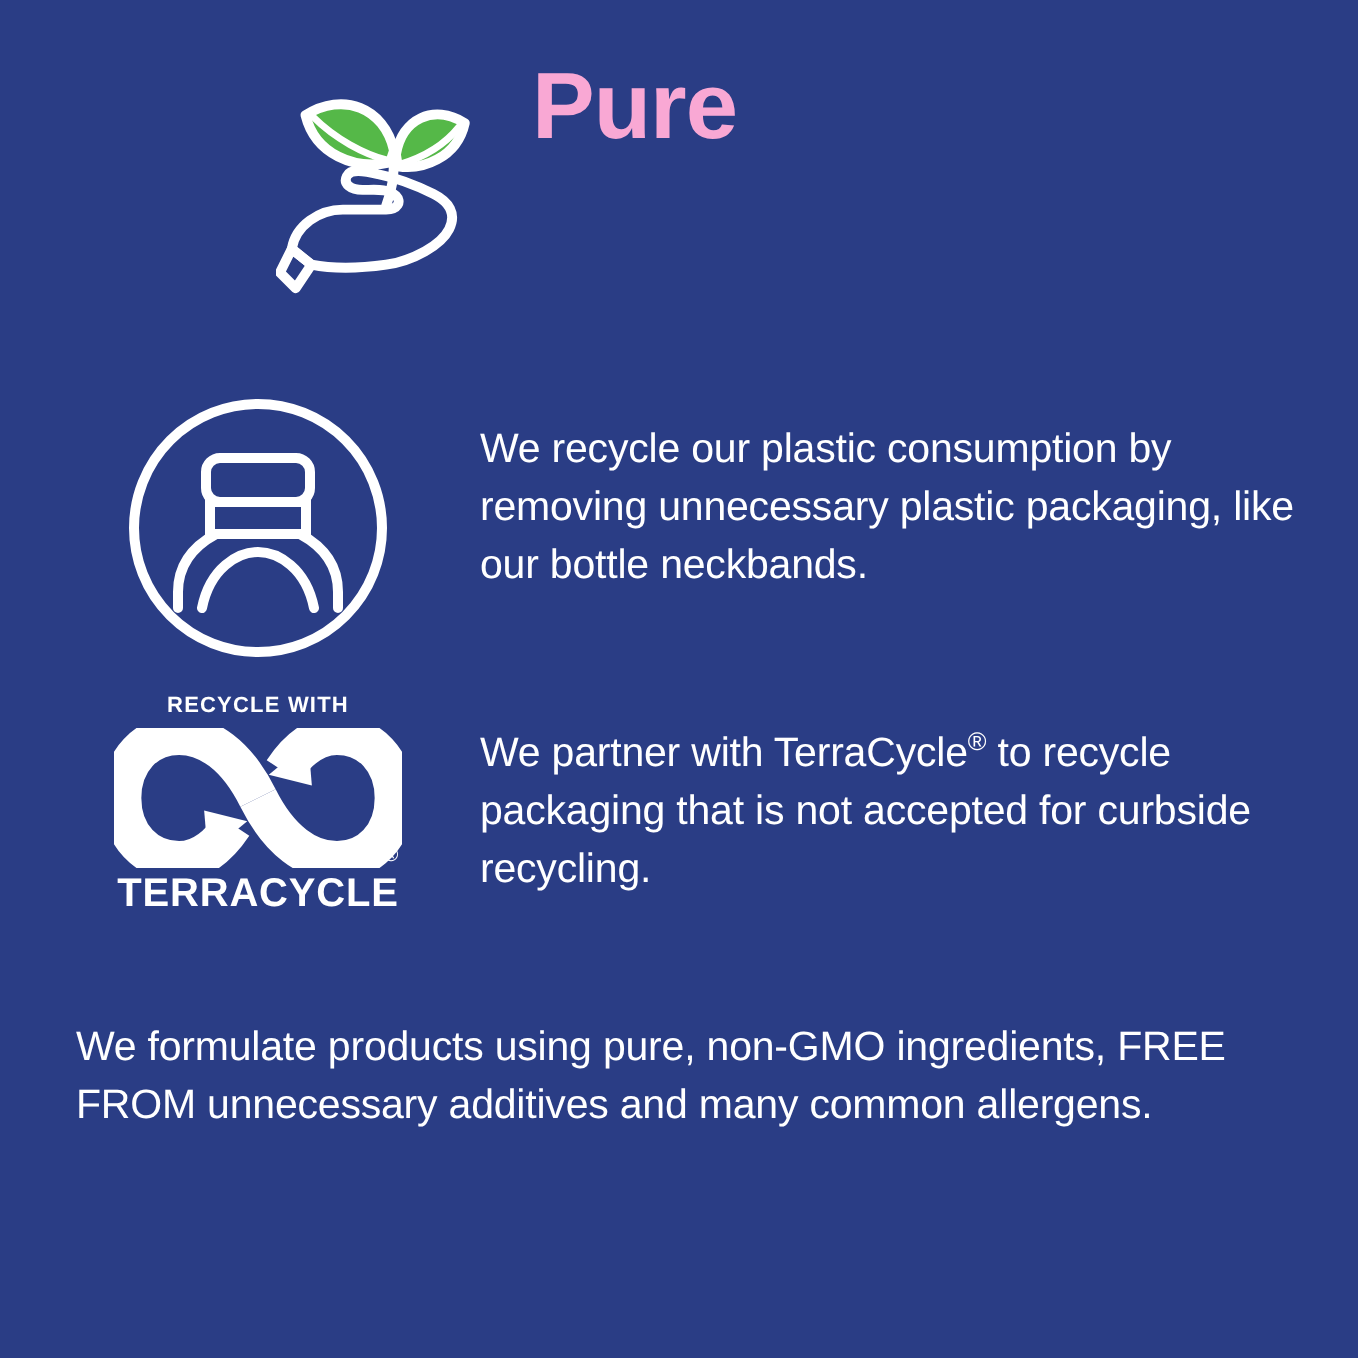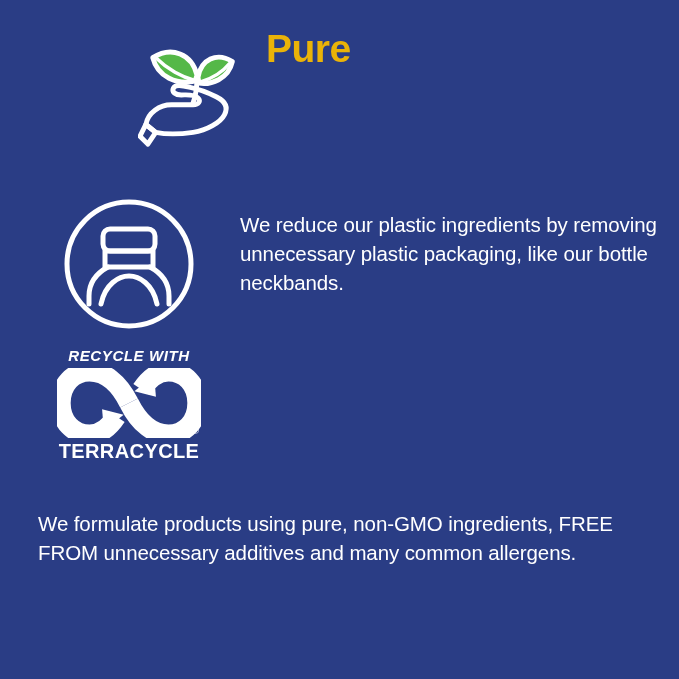--- a/index.html
+++ b/index.html
@@ -33,25 +33,25 @@
   }
   .header-logo {
     width: 118px;
     height: 118px;
     flex: 0 0 118px;
     margin-top: 6px;
   }
   .header-logo svg { display: block; width: 100%; height: 100%; }
   .header-title {
     margin-left: 10px;
-    font-size: 39px;
+    font-size: 47px;
     font-weight: bold;
     line-height: 0.99;
     letter-spacing: -0.5px;
-    color: #eab308;
+    color: #f9a8d4;
     padding-top: 2px;
     text-align: center;
   }
   .header-title .line { display: block; white-space: nowrap; }
 
   
   .row {
     position: absolute;
     left: 0;
     width: 679px;
@@ -93,27 +93,26 @@
   }
 
   
   .tc-badge {
     width: 146px;
     display: flex;
     flex-direction: column;
     align-items: center;
   }
   .tc-top {
-    font-size: 15px;
+    font-size: 11px;
     font-weight: bold;
     letter-spacing: 0.6px;
     color: #ffffff;
     line-height: 1;
     margin-bottom: 5px;
-    font-style: italic;
   }
   .tc-loop {
     width: 144px;
     height: 70px;
   }
   .tc-loop svg { display: block; width: 100%; height: 100%; }
   .tc-bottom {
     font-size: 20px;
     font-weight: bold;
     letter-spacing: 0.4px;
@@ -162,21 +161,21 @@
         <rect x="42" y="33" width="52" height="22" rx="7" fill="none" stroke="#ffffff" stroke-width="5"></rect>
 
         <rect x="44" y="55" width="48" height="16" fill="none" stroke="#ffffff" stroke-width="5"></rect>
 
         <path d="M47 71 C34 78 28 88 28 100 L28 108 M89 71 C102 78 108 88 108 100 L108 108" fill="none" stroke="#ffffff" stroke-width="5" stroke-linecap="round"></path>
 
         <path d="M40 108 C44 88 58 80 68 80 C78 80 92 88 96 108" fill="none" stroke="#ffffff" stroke-width="5" stroke-linecap="round"></path>
       </svg>
     </div>
     <div class="row-text">
-      <span>We reduce our plastic ingredients by </span><b>removing unnecessary plastic packaging</b><span>, like our bottle neckbands.</span>
+      <span>We recycle our plastic consumption by </span><b>removing unnecessary plastic packaging</b><span>, like our bottle neckbands.</span>
     </div>
   </div>
 
   <div class="row row-2">
     <div class="row-icon">
       <div class="tc-badge">
         <div class="tc-top">RECYCLE WITH</div>
         <div class="tc-loop">
           <svg viewBox="0 0 160 78" xmlns="http://www.w3.org/2000/svg">
 
@@ -195,20 +194,23 @@
             <polygon points="50,46 74,52 52,70" fill="#ffffff"></polygon>
 
             <polygon points="110,32 86,26 108,8" fill="#ffffff"></polygon>
 
             <text x="150" y="74" font-family="Liberation Sans, sans-serif" font-size="11" fill="#ffffff">®</text>
           </svg>
         </div>
         <div class="tc-bottom">TERRACYCLE</div>
       </div>
     </div>
+    <div class="row-text">
+      <span>We partner with </span><b>TerraCycle</b><b class="reg">®</b><span> to recycle packaging that is not accepted for curbside recycling.</span>
+    </div>
   </div>
 
   <div class="row row-3">
     <div class="row-text">
       <span>We formulate products using pure, </span><b>non-GMO</b><span> ingredients, </span><b>FREE FROM</b><span> unnecessary additives and many common allergens.</span>
     </div>
   </div>
 
 </div>
 

